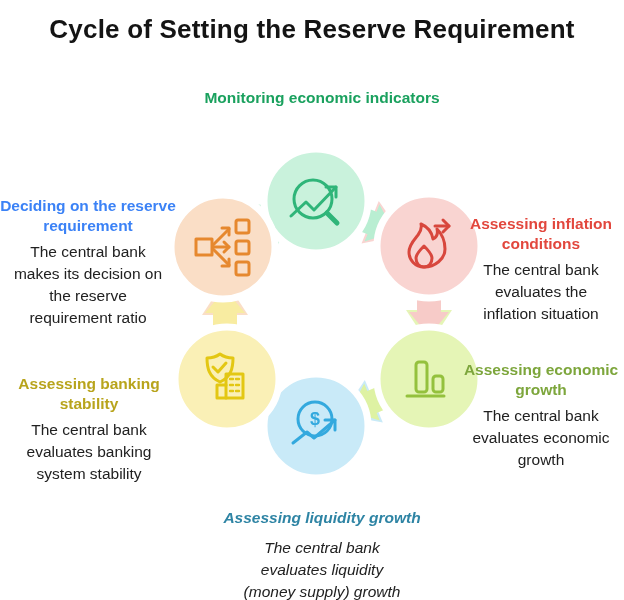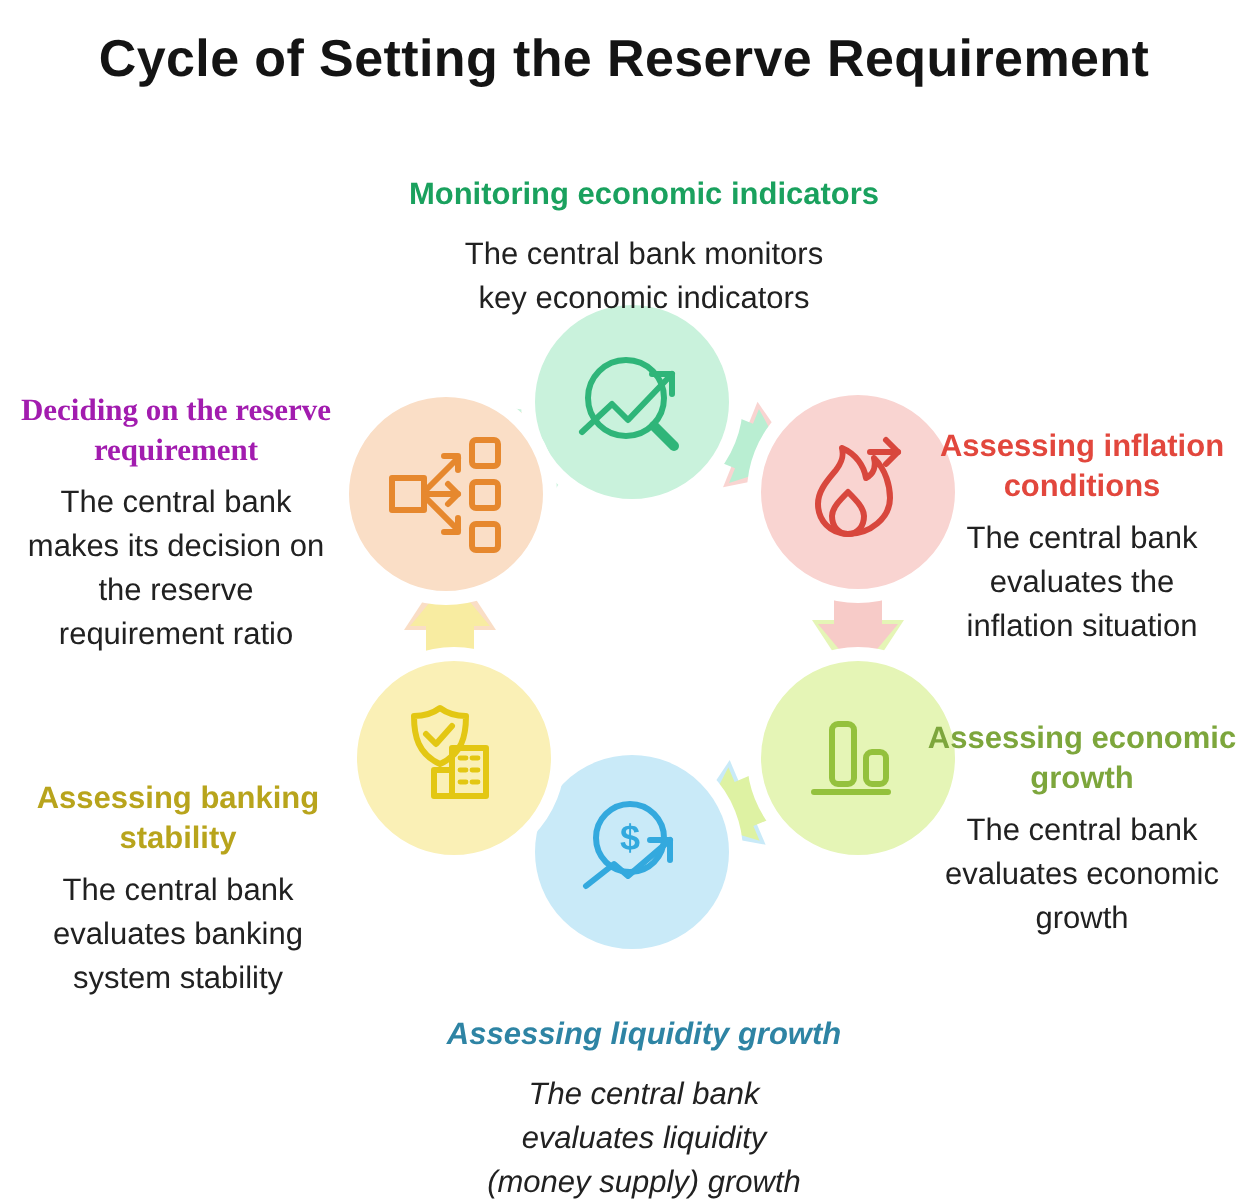--- a/index.html
+++ b/index.html
@@ -119,22 +119,20 @@
       <polyline points="-1,-19 6,-19 6,-12"></polyline>
       <line x1="-10" y1="0" x2="6" y2="0"></line>
       <polyline points="1,-5 6,0 1,5"></polyline>
       <line x1="-10" y1="2" x2="6" y2="18"></line>
       <polyline points="-1,19 6,19 6,12"></polyline>
     </g>
   </svg>
 
   <div class="node-text gap-lg" style="left:182px;top:62px;width:280px;">
     <div class="node-heading" style="color: rgb(26, 161, 94);">Monitoring economic indicators</div>
-    <div class="node-desc">The central bank monitors
-key economic indicators</div>
   </div>
 
   <div class="node-text" style="left:456px;top:188px;width:170px;">
     <div class="node-heading" style="color: rgb(226, 71, 61);">Assessing inflation
 conditions</div>
     <div class="node-desc">The central bank
 evaluates the
 inflation situation</div>
   </div>
 
@@ -146,30 +144,30 @@
 growth</div>
   </div>
 
   <div class="node-text gap-lg" style="left:192px;top:482px;width:260px;font-style:italic;">
     <div class="node-heading" style="color: rgb(46, 132, 164);">Assessing liquidity growth</div>
     <div class="node-desc">The central bank
 evaluates liquidity
 (money supply) growth</div>
   </div>
 
-  <div class="node-text" style="left:3px;top:364px;width:172px;text-align:center;">
+  <div class="node-text" style="left:3px;top:348px;width:172px;text-align:center;">
     <div class="node-heading" style="color: rgb(184, 164, 28);">Assessing banking
 stability</div>
     <div class="node-desc">The central bank
 evaluates banking
 system stability</div>
   </div>
 
   <div class="node-text" style="left:0px;top:170px;width:176px;">
-    <div class="node-heading" style="color: #a21caf; font-family: Liberation Serif, serif;">Deciding on the reserve
+    <div class="node-heading" style="color: #3b82f6;">Deciding on the reserve
 requirement</div>
     <div class="node-desc">The central bank
 makes its decision on
 the reserve
 requirement ratio</div>
   </div>
 
 </div>
 
 </body></html>

